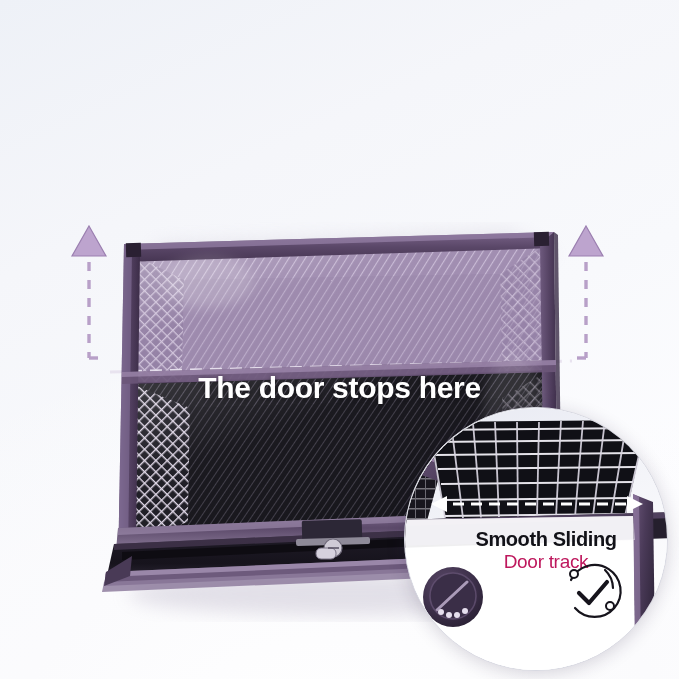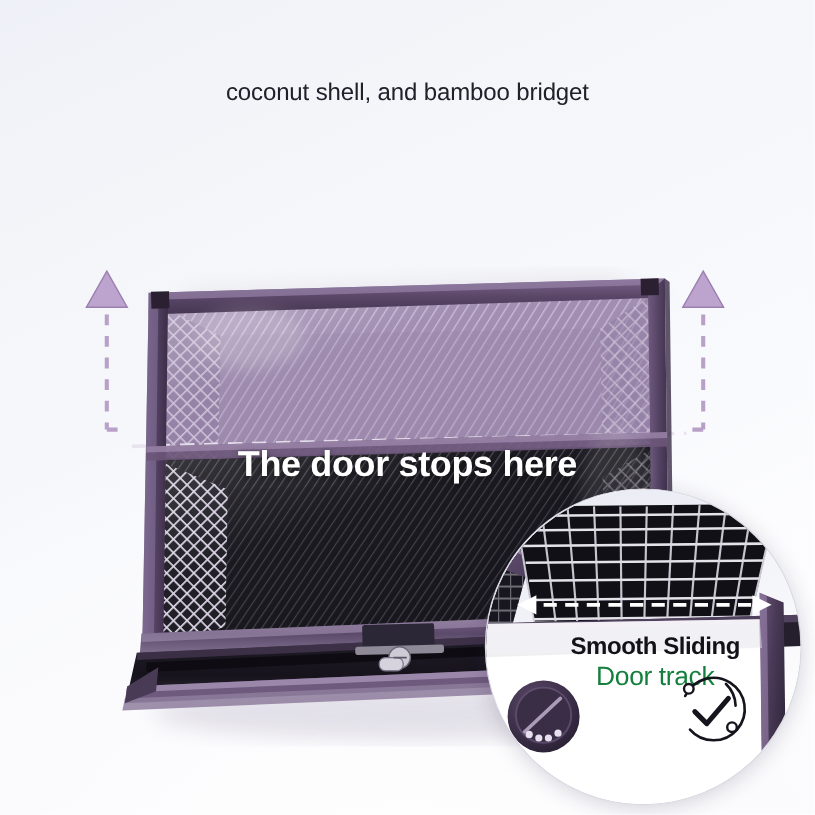--- a/index.html
+++ b/index.html
@@ -117,23 +117,23 @@
   }
   #inset-title {
     font-size: 20px;
     font-weight: 700;
     color: #121218;
     letter-spacing: -0.4px;
     line-height: 1.15;
   }
   #inset-sub {
     margin-top: 0;
-    font-size: 22px;
+    font-size: 19px;
     font-weight: 400;
-    color: #15803d;
+    color: #be185d;
     letter-spacing: -0.3px;
     line-height: 1.15;
   }
   .inset-icon {
     position: absolute;
     z-index: 7;
   }
   #knob-icon  { left: 12px;  top: 152px; width: 72px; height: 72px; }
   #check-icon { left: 152px; top: 150px; width: 70px; height: 70px; }
   #slide-arrow-icon {
@@ -145,21 +145,20 @@
     z-index: 7;
   }
 </style>
 </head>
 <body>
 
 <div id="stage">
 
   <div id="headline-block">
     <div id="subhead">
-      <span class="sub-line">coconut shell, and bamboo bridget</span>
     </div>
   </div>
 
   <div class="side-arrow" id="arrow-left">
     <svg width="46" height="145" viewBox="0 0 46 145">
       <path d="M23 2 L40 32 L6 32 Z" fill="#bda4ce" stroke="#9b7fb0" stroke-width="1.2"></path>
       <line x1="23" y1="38" x2="23" y2="134" stroke="#b8a0c8" stroke-width="3.4" stroke-dasharray="9 9" stroke-linecap="butt"></line>
       <path d="M23 134 L40 134" stroke="#b8a0c8" stroke-width="3.4" stroke-dasharray="9 9"></path>
     </svg>
   </div>

